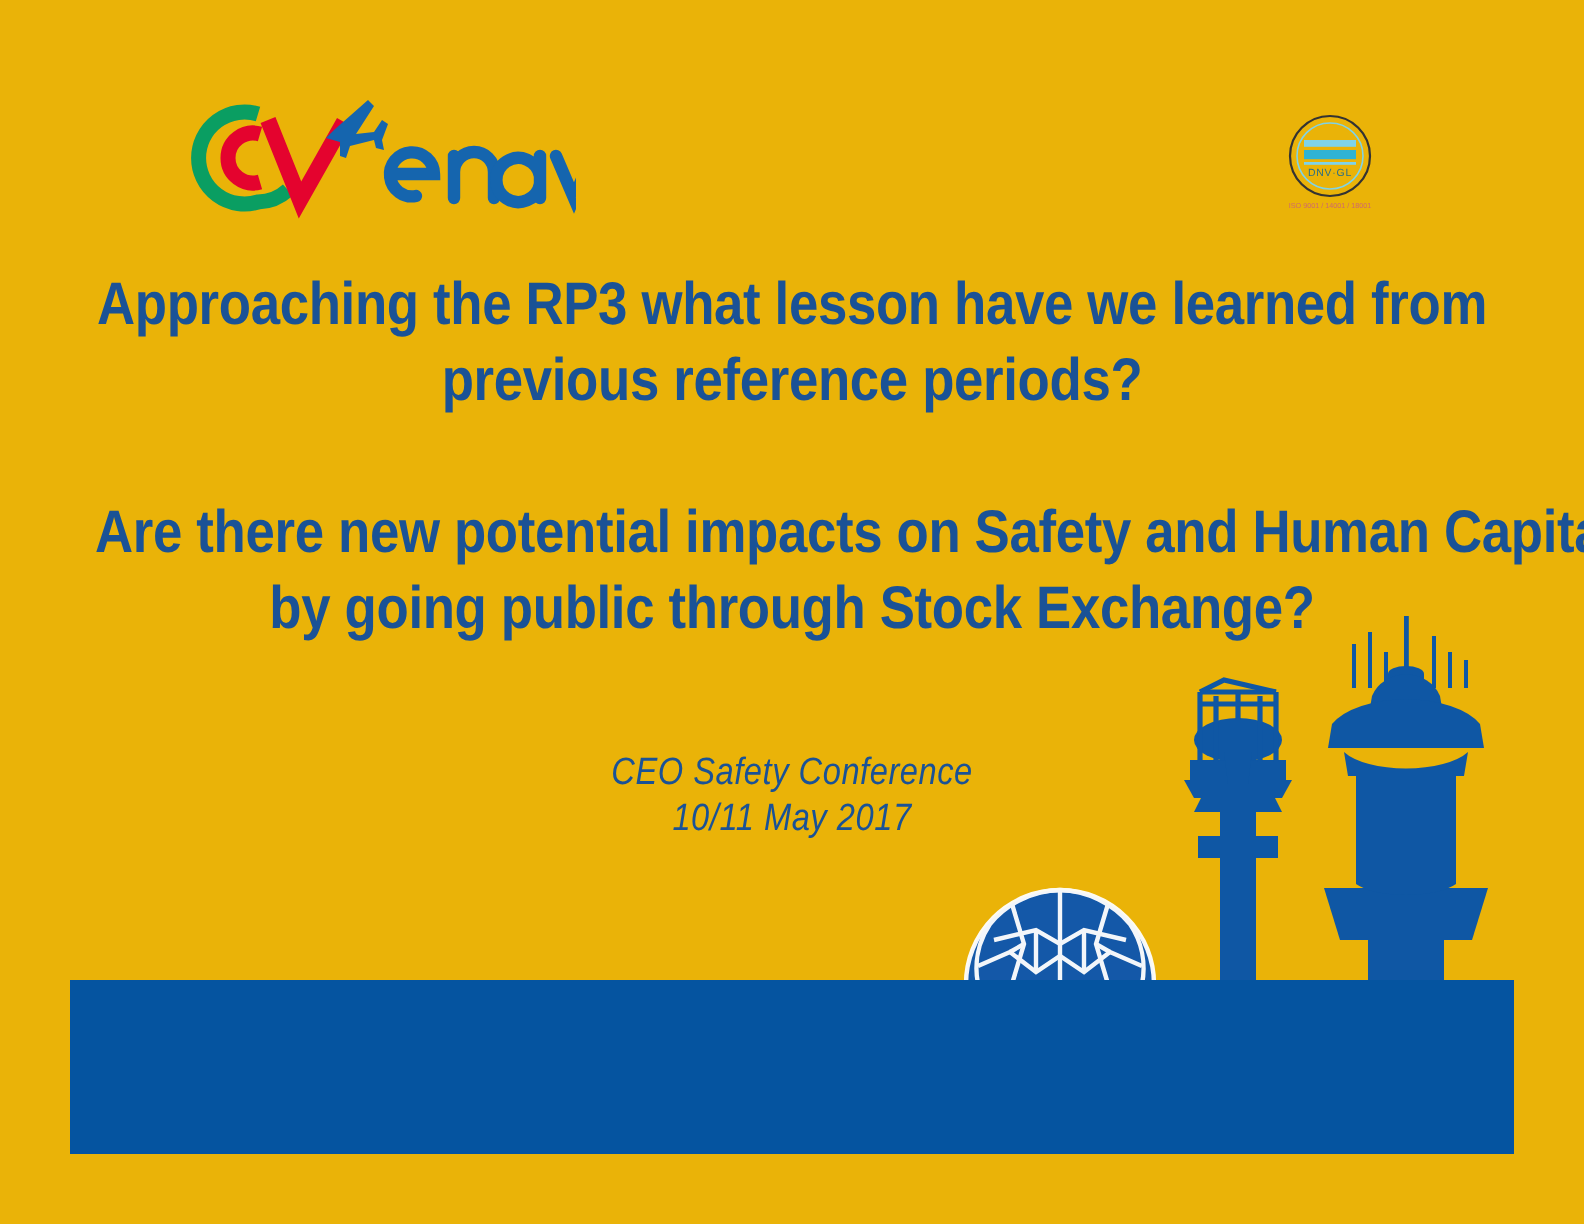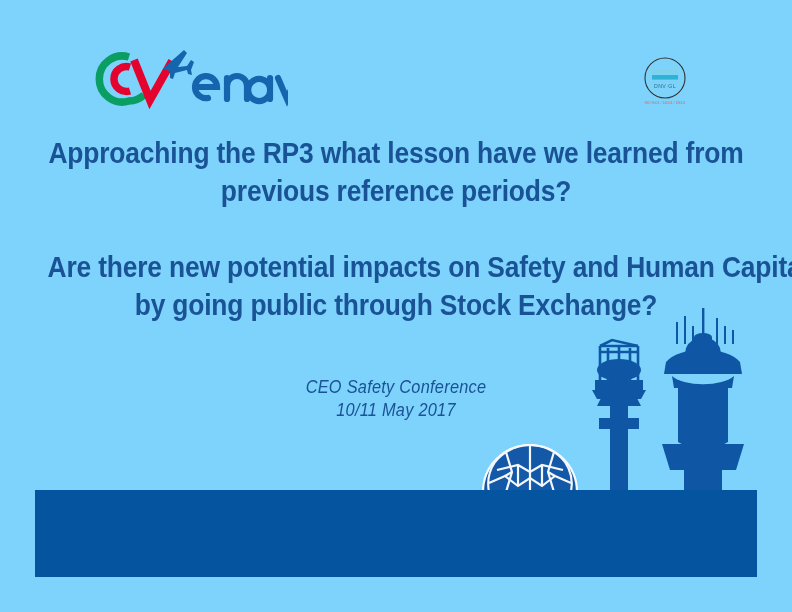--- a/index.html
+++ b/index.html
@@ -4,21 +4,21 @@
 <style>
   html, body {
     margin: 0;
     padding: 0;
     background: #ffffff;
   }
   #slide {
     position: relative;
     width: 792px;
     height: 612px;
-    background: #7dd3fc;
+    background: #eab308;
     overflow: hidden;
     font-family: "Liberation Sans", sans-serif;
   }
 
   
   #logo {
     position: absolute;
     left: 88px;
     top: 48px;
     width: 200px;

